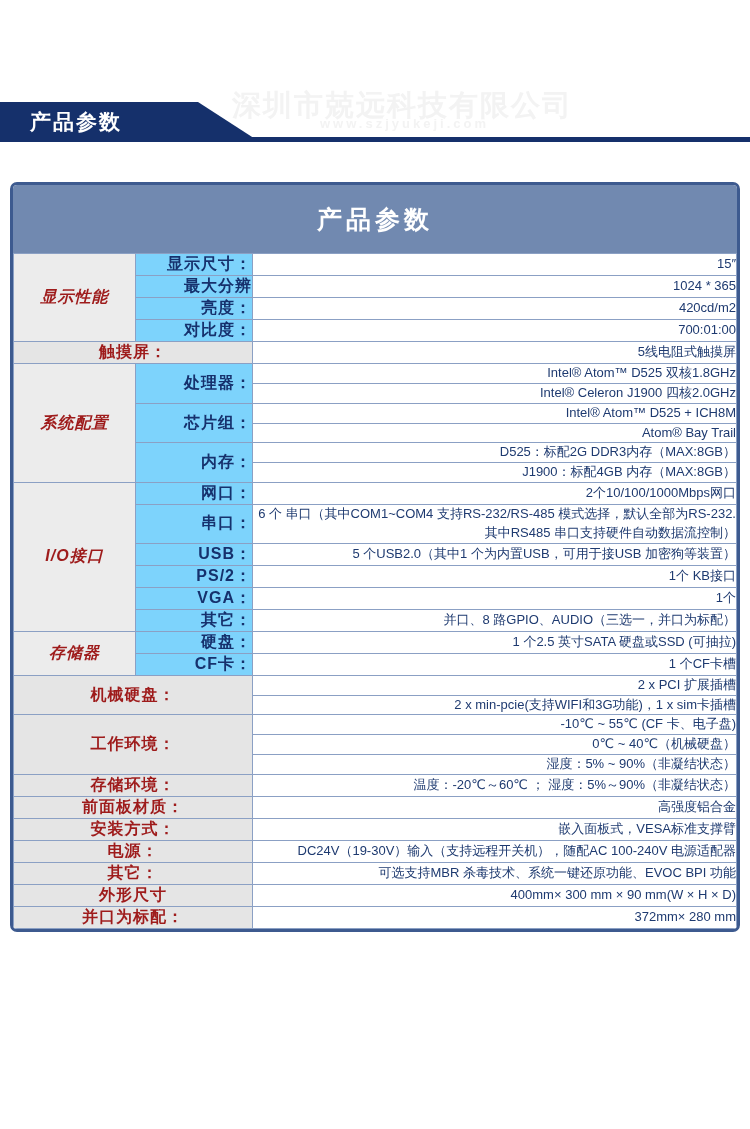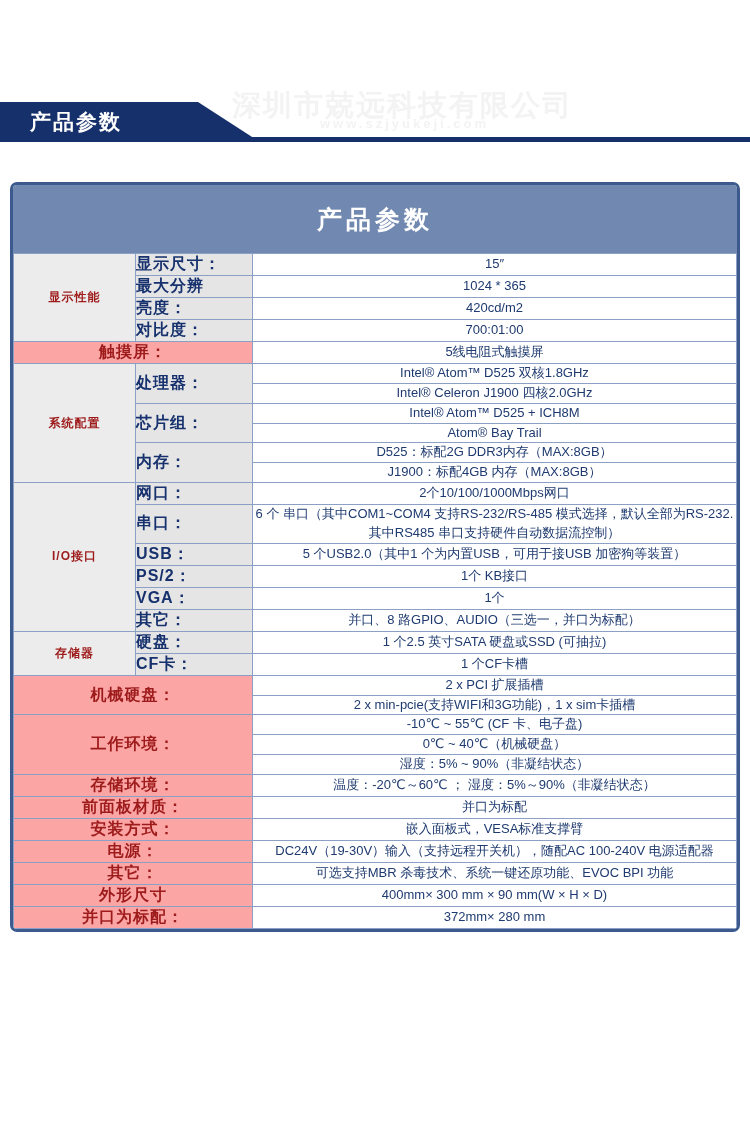--- a/index.html
+++ b/index.html
@@ -139,45 +139,46 @@
     vertical-align: middle;
   }
 
   .c1 { width: 122px; }
   .c2 { width: 117px; }
 
   td.grp {
     background: #ececec;
     color: #9e1b1b;
     font-weight: bold;
-    font-size: 12px;
+    font-size: 16px;
     text-align: center;
     letter-spacing: 1px;
+    font-style: italic;
   }
   td.sub {
+    background: #7dd3fc;
+    color: #16316d;
+    font-weight: bold;
+    font-size: 16px;
+    text-align: right;
+    letter-spacing: 1px;
+  }
+  td.grp-wide {
     background: #e5e5e5;
-    color: #16316d;
-    font-weight: bold;
-    font-size: 16px;
-    text-align: left;
-    letter-spacing: 1px;
-  }
-  td.grp-wide {
-    background: #fca5a5;
     color: #9e1b1b;
     font-weight: bold;
     font-size: 16px;
     text-align: center;
     letter-spacing: 1px;
   }
   td.val {
     background: transparent;
     color: #1e3a70;
     font-size: 13px;
-    text-align: center;
+    text-align: right;
     padding: 4px 6px 4px 7px;
     line-height: 1.45;
     border-radius: 11px;
   }
 </style>
 </head>
 <body>
 
 <div class="watermark wm-top-1">深圳市兢远科技有限公司</div>
 <div class="watermark wm-top-2">www.szjyukeji.com</div>
@@ -296,21 +297,21 @@
         </tr>
         <tr>
           <td class="val">湿度：5% ~ 90%（非凝结状态）</td>
         </tr>
         <tr>
           <td class="grp-wide" colspan="2">存储环境：</td>
           <td class="val">温度：-20℃～60℃ ； 湿度：5%～90%（非凝结状态）</td>
         </tr>
         <tr>
           <td class="grp-wide" colspan="2">前面板材质：</td>
-          <td class="val">并口为标配</td>
+          <td class="val">高强度铝合金</td>
         </tr>
         <tr>
           <td class="grp-wide" colspan="2">安装方式：</td>
           <td class="val">嵌入面板式，VESA标准支撑臂</td>
         </tr>
         <tr>
           <td class="grp-wide" colspan="2">电源：</td>
           <td class="val">DC24V（19-30V）输入（支持远程开关机），随配AC 100-240V 电源适配器</td>
         </tr>
         <tr>

